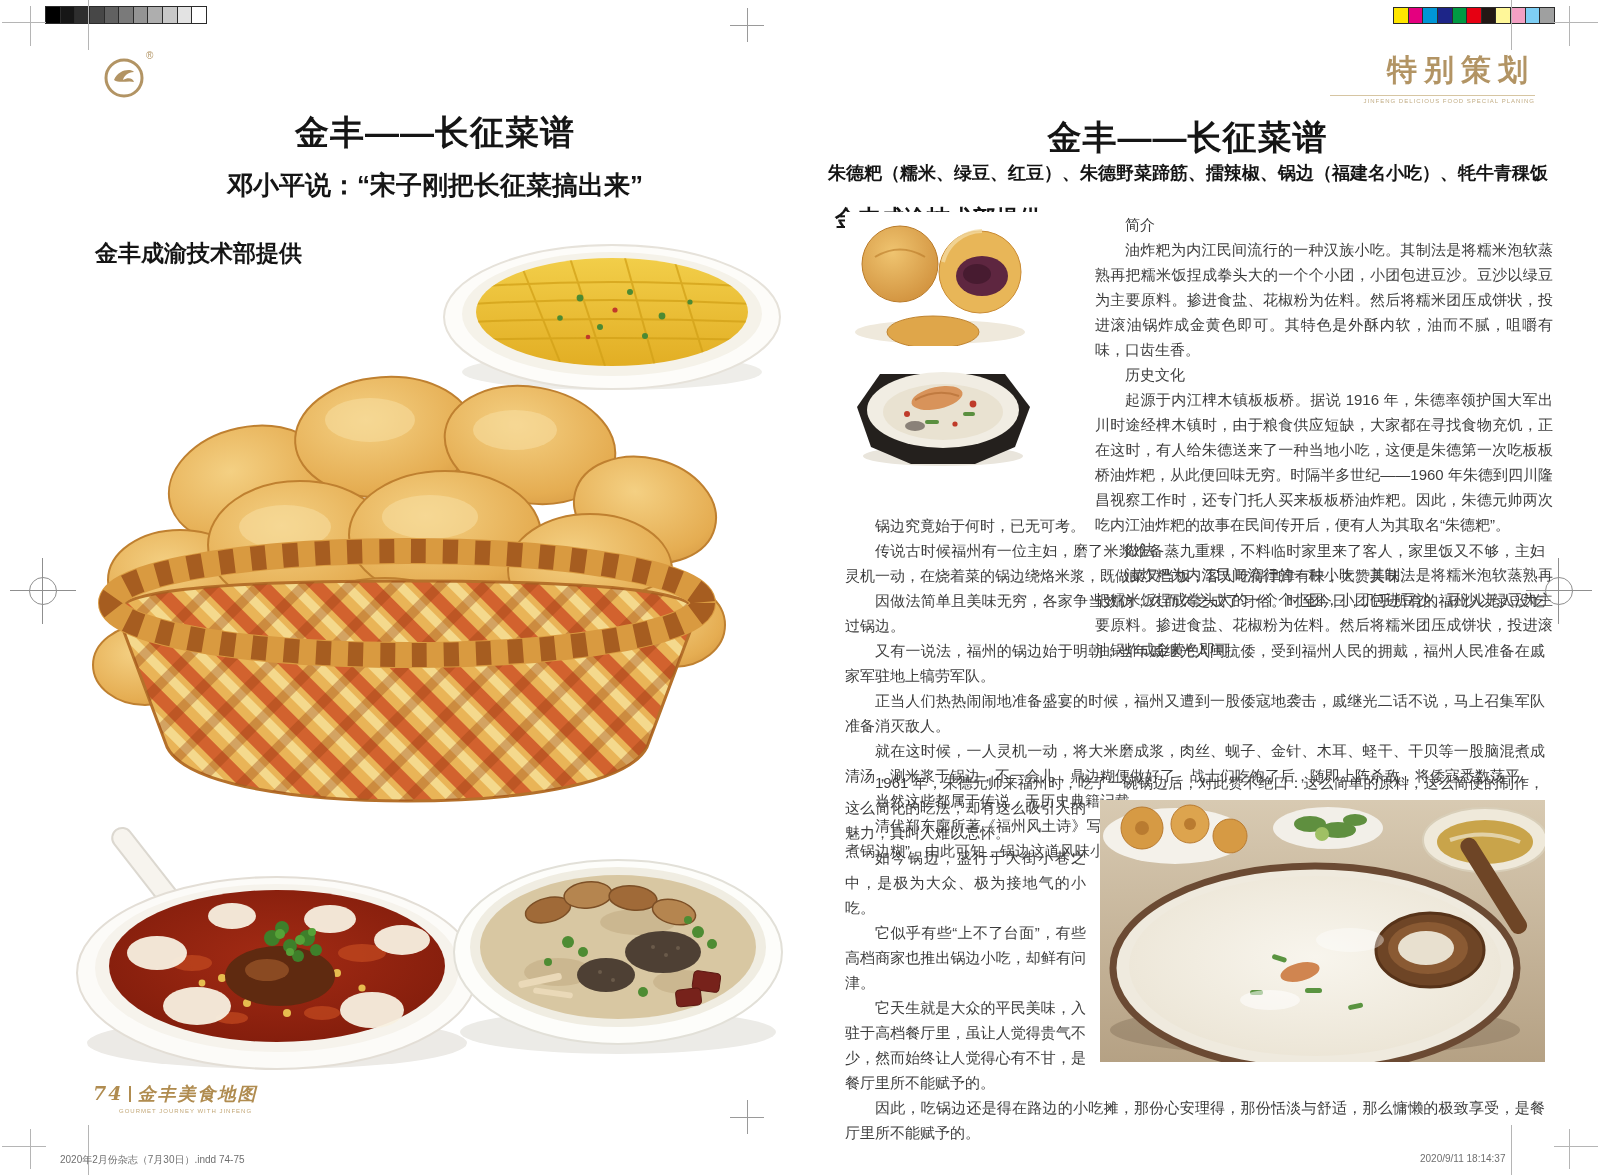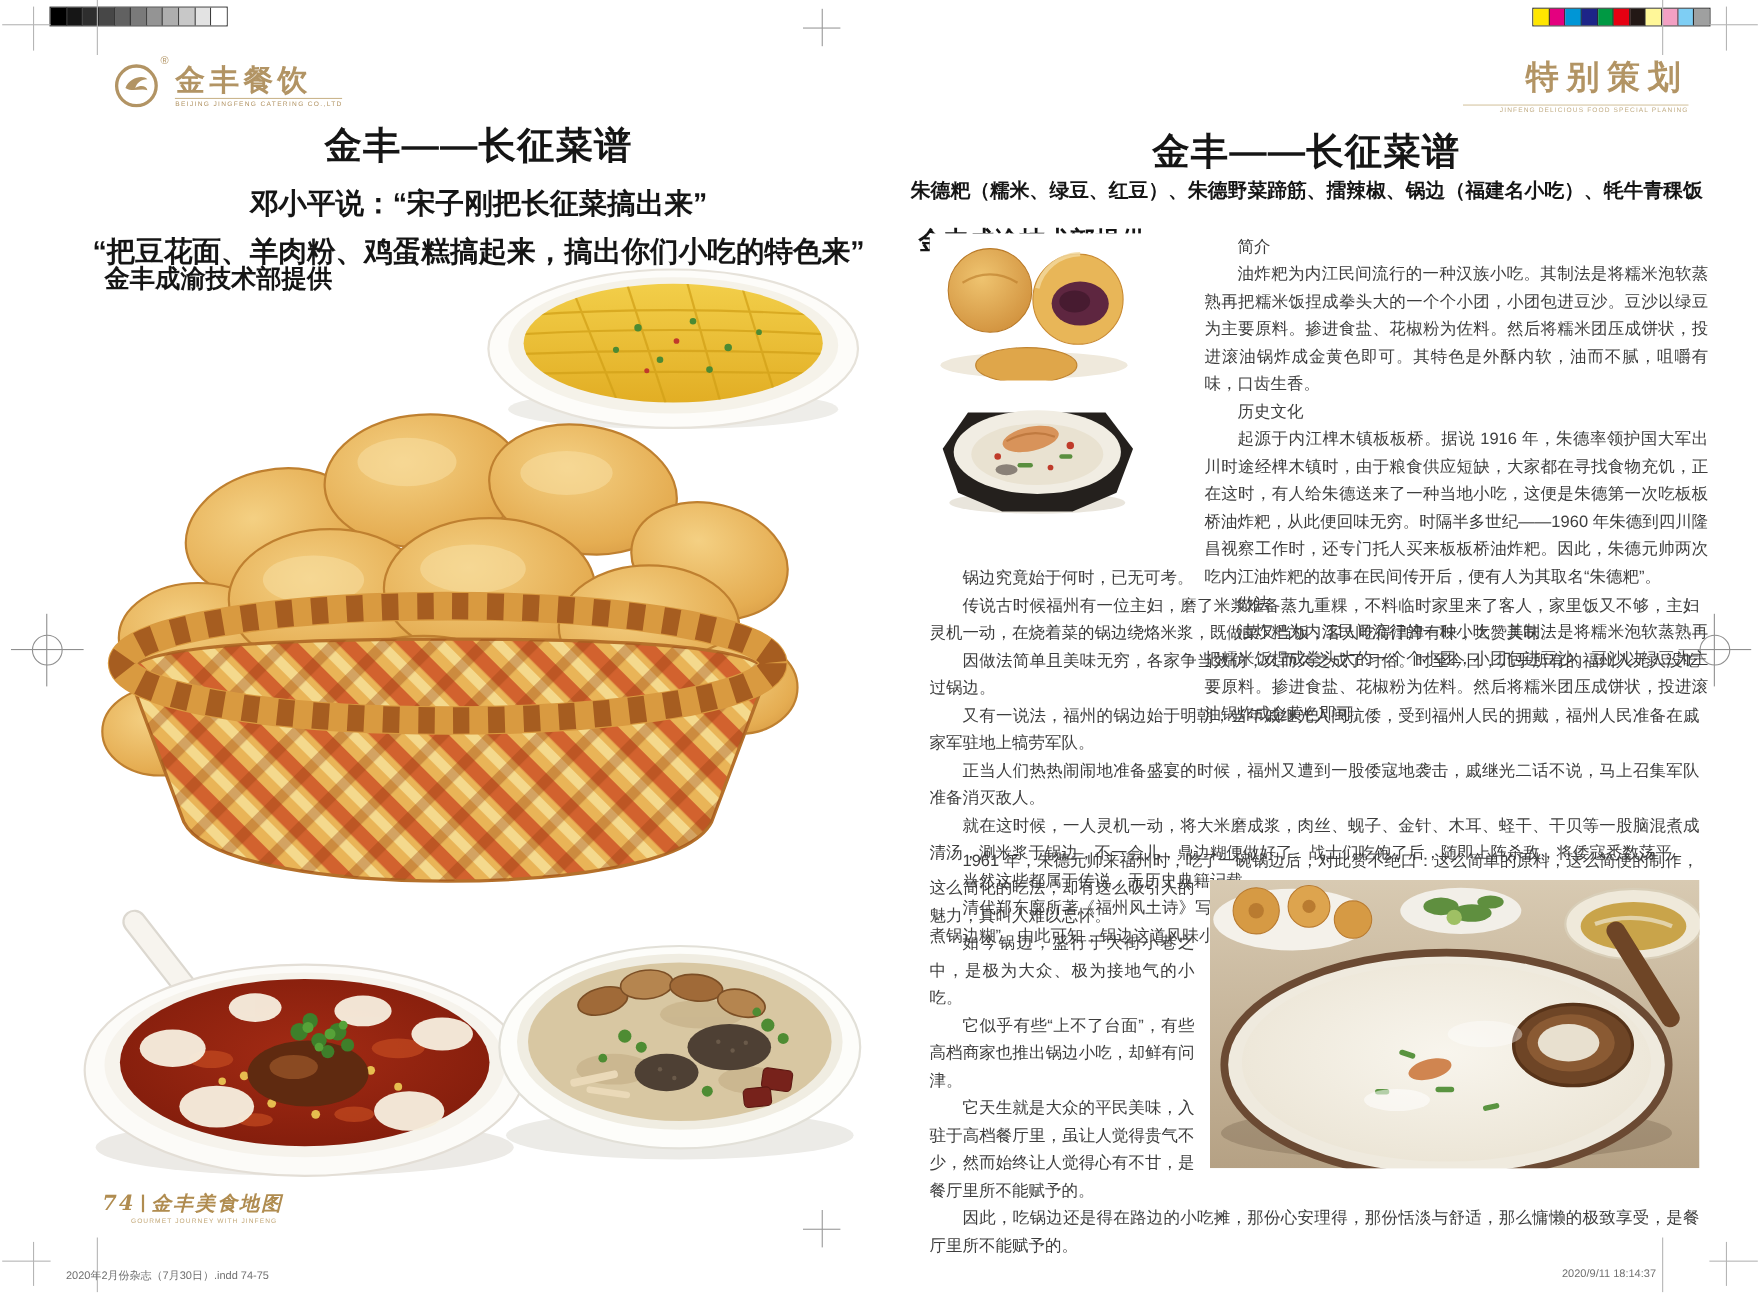--- a/index.html
+++ b/index.html
@@ -124,35 +124,30 @@
   <div class="regmark" style="left:1545px;top:577px"></div>
   <div class="smallcross" style="left:730px;top:8px"></div>
   <div class="smallcross" style="left:730px;top:1100px"></div>
 
   <div class="logo">
     <svg class="logo-emblem" viewBox="0 0 40 40">
       <circle cx="20" cy="20" r="18" fill="none" stroke="#b29464" stroke-width="3"></circle>
       <path d="M10 22 C14 12, 26 10, 30 14 C24 14, 20 18, 19 22 C24 19, 29 20, 30 24 C24 22, 16 26, 10 22 Z" fill="#b29464"></path>
     </svg>
     <span class="logo-reg">®</span>
-    <div class="logo-textcol">
-      <div class="logo-cn">金丰餐饮</div>
-      <div class="logo-en">BEIJING JINGFENG CATERING CO.,LTD</div>
-    </div>
   </div>
 
   <div class="section-header">
     <div class="cn">特别策划</div>
     <div class="en">JINFENG DELICIOUS FOOD SPECIAL PLANING</div>
   </div>
 
   <div class="lp-head">
     <div class="lp-title">金丰——长征菜谱</div>
     <div class="lp-quote1">邓小平说：“宋子刚把长征菜搞出来”</div>
-    <div class="lp-quote2">“把豆花面、羊肉粉、鸡蛋糕搞起来，搞出你们小吃的特色来”</div>
   </div>
   <div class="lp-credit">金丰成渝技术部提供</div>
 
   <div class="photo" style="left:440px;top:232px">
     <svg width="345" height="165" viewBox="0 0 345 165">
       <defs>
         <linearGradient id="cust" x1="0" y1="0" x2="0" y2="1">
           <stop offset="0" stop-color="#f2ce49"></stop>
             <stop offset="1" stop-color="#e2ae24"></stop>
         </linearGradient>

